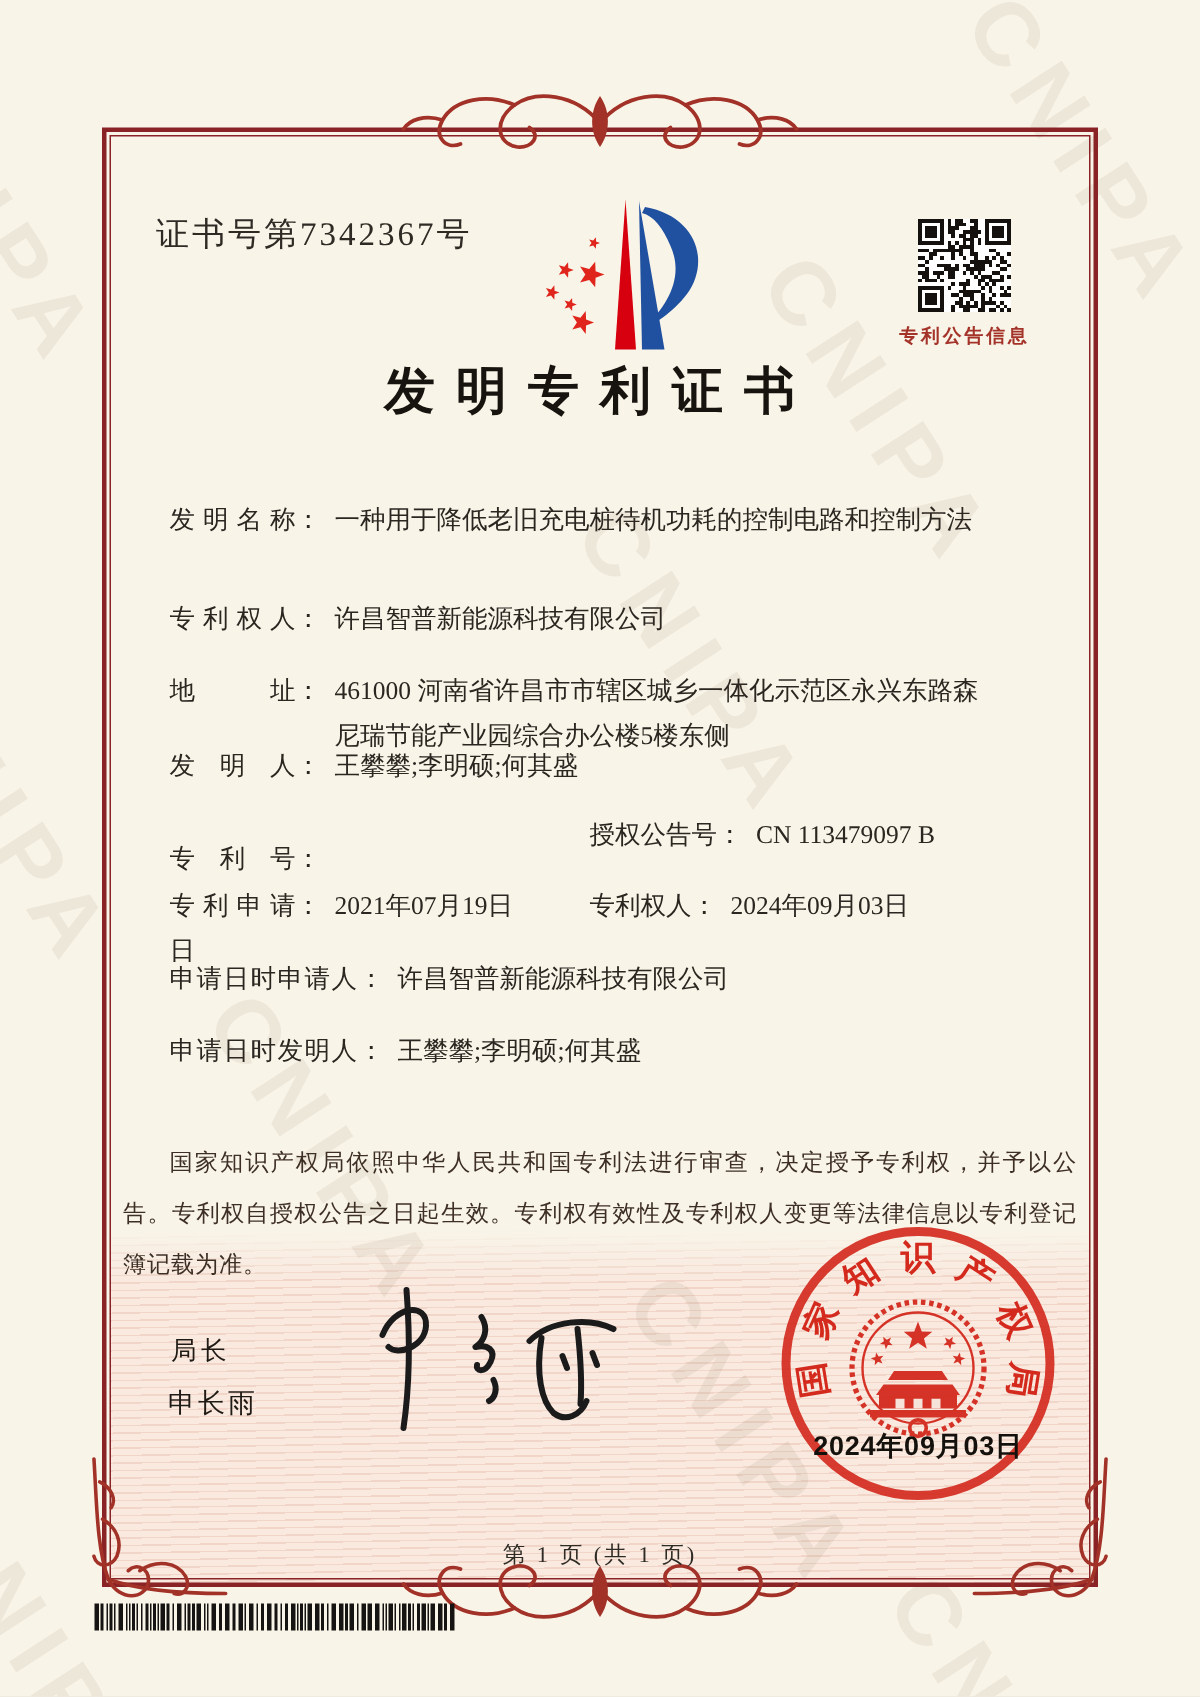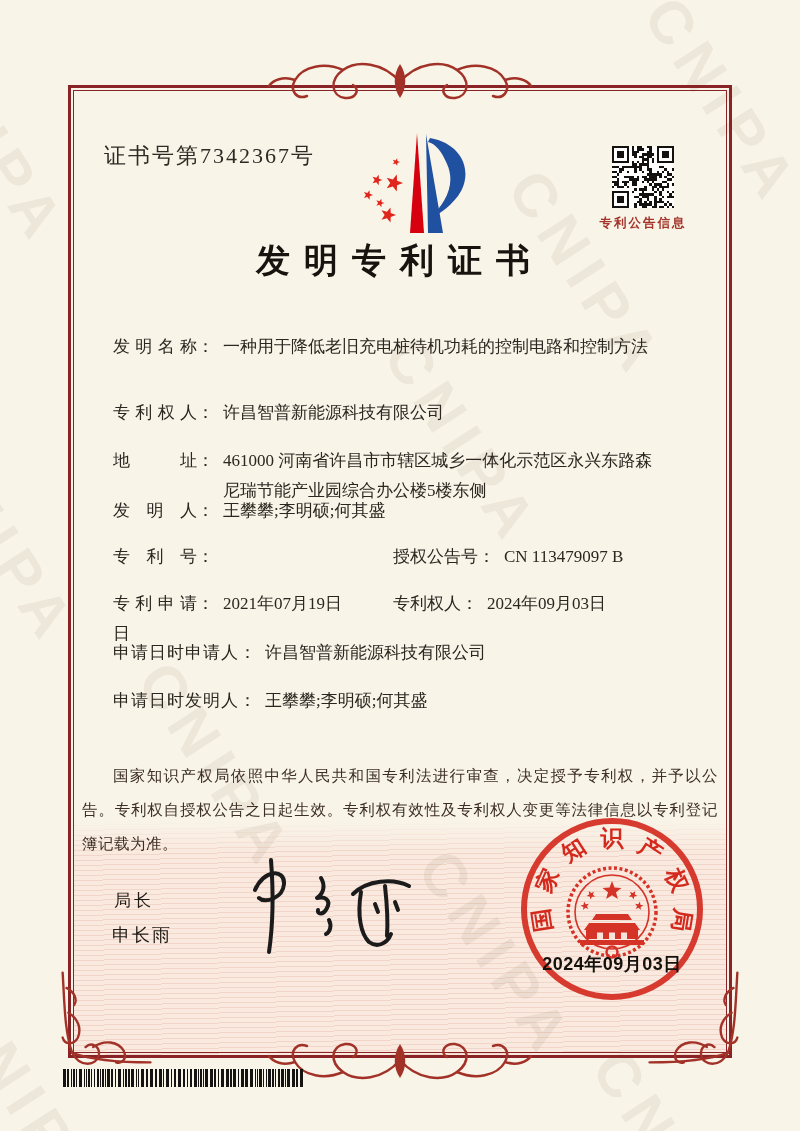--- a/index.html
+++ b/index.html
@@ -470,21 +470,21 @@
   <div class="abs row" style="top:446px;">
     <span class="lbl">地址</span>
       <span>：</span>
     <span class="val">461000 河南省许昌市市辖区城乡一体化示范区永兴东路森尼瑞节能产业园综合办公楼5楼东侧</span>
   </div>
   <div class="abs row" style="top:496px;">
     <span class="lbl">发明人</span>
       <span>：</span>
     <span class="val">王攀攀;李明硕;何其盛</span>
   </div>
-  <div class="abs row" style="top:542px;">
+  <div class="abs row" style="top:558px;">
     <span class="lbl">专利号</span>
       <span>：</span>
   </div>
   <div class="abs row2" style="top:542px;">
     <span>授权公告号</span>
       <span>：</span>
     <span class="val">CN 113479097 B</span>
   </div>
   <div class="abs row" style="top:589px;">
     <span class="lbl">专利申请日</span>
@@ -551,20 +551,21 @@
       <path d="M-26,18 L26,18 L26,27 L-26,27 Z"></path>
       <rect x="-15" y="20.5" width="6" height="6.5" fill="#f6e4da"></rect>
       <rect x="-3" y="20.5" width="6" height="6.5" fill="#f6e4da"></rect>
       <rect x="9" y="20.5" width="6" height="6.5" fill="#f6e4da"></rect>
       <path d="M-32,33 L32,33 L32,28 L-32,28 Z"></path>
       <circle cy="40" r="5.5" fill="none" stroke="#d42a1e" stroke-width="2.5"></circle>
     </g>
   </svg>
   <div class="abs seal-date">2024年09月03日</div>
 
+  <div class="abs footer-page">第 1 页 (共 1 页)</div>
 
   <div class="abs barcode" id="barcode">
       <div class="b" style="width: 3px; background: rgb(22, 20, 18); margin-right: 1px;"></div>
       <div class="b" style="width: 2px; background: rgb(22, 20, 18); margin-right: 2px;"></div>
       <div class="b" style="width: 1px; background: rgb(22, 20, 18); margin-right: 1px;"></div>
       <div class="b" style="width: 2px; background: rgb(22, 20, 18); margin-right: 1px;"></div>
       <div class="b" style="width: 1px; background: rgb(22, 20, 18); margin-right: 2px;"></div>
       <div class="b" style="width: 3px; background: rgb(22, 20, 18); margin-right: 2px;"></div>
       <div class="b" style="width: 1px; background: rgb(22, 20, 18); margin-right: 1px;"></div>
       <div class="b" style="width: 1px; background: rgb(22, 20, 18); margin-right: 1px;"></div>

